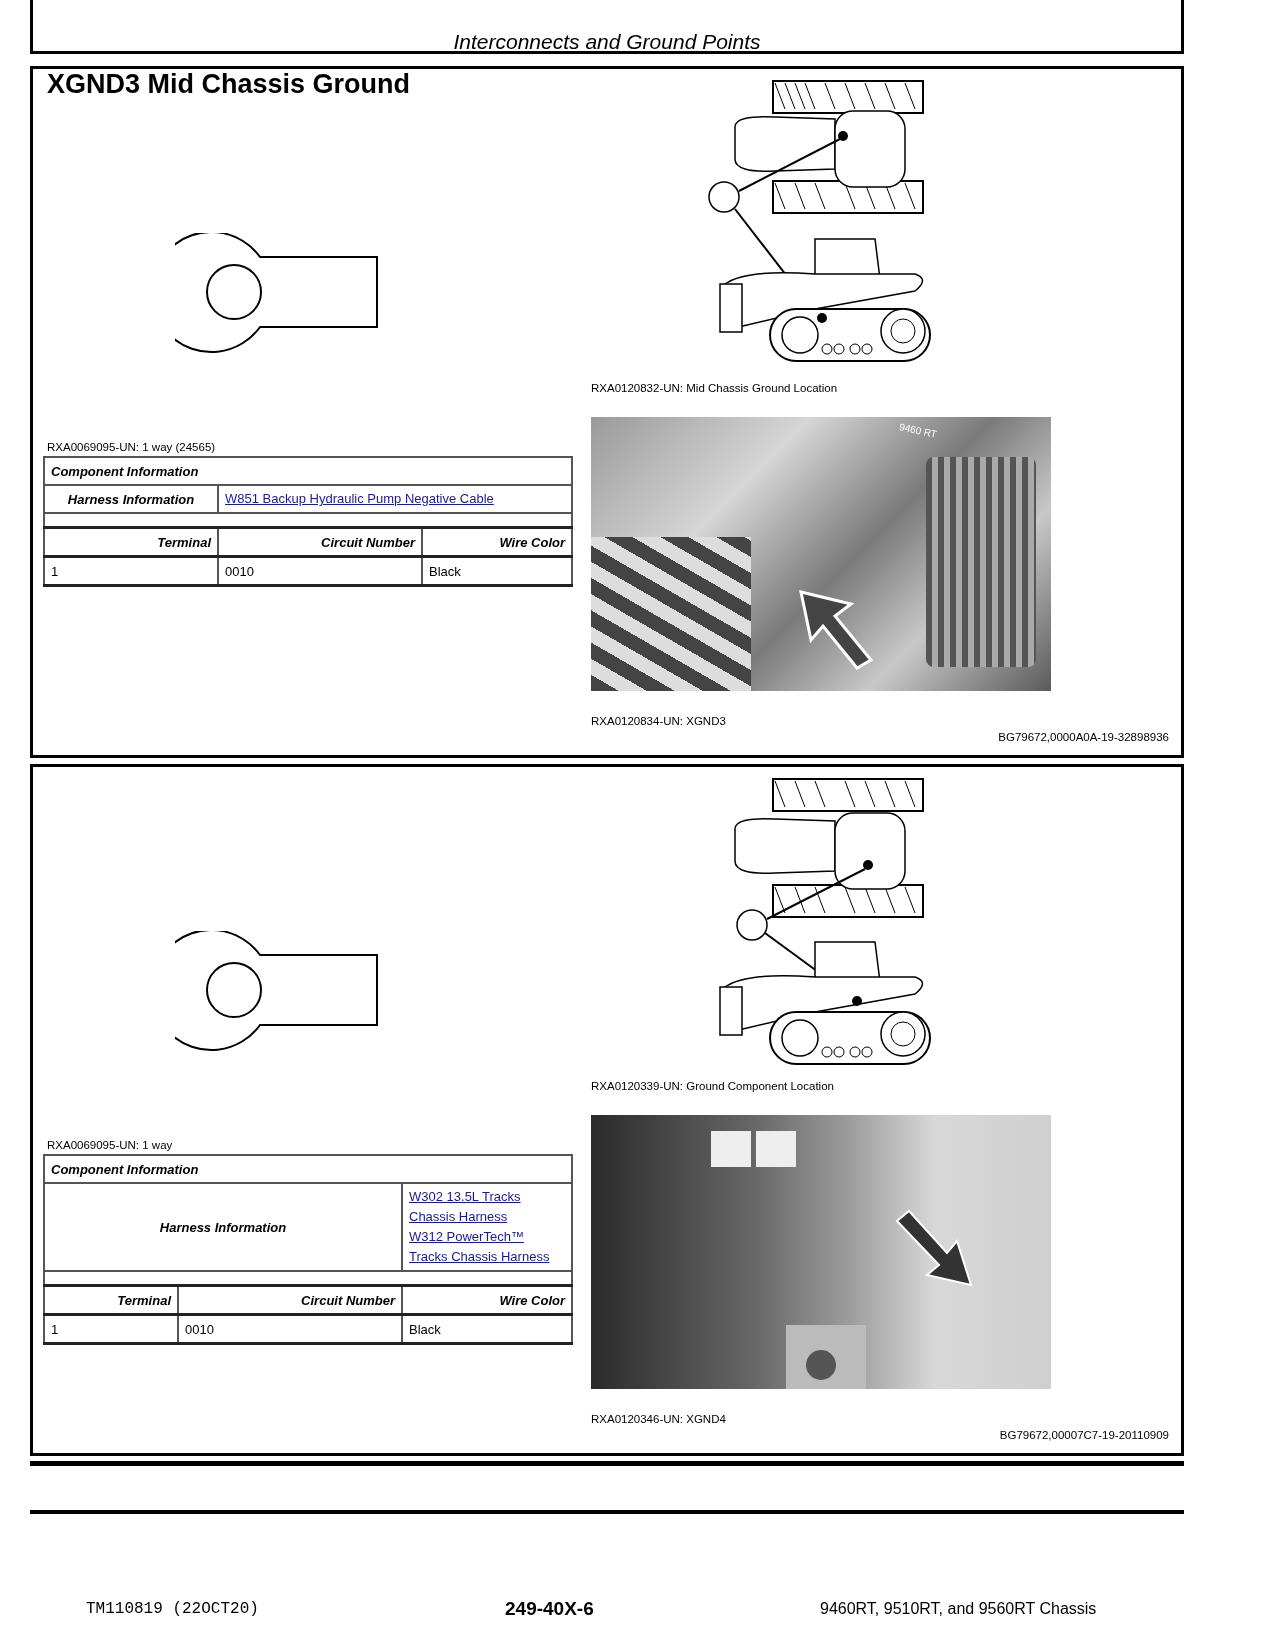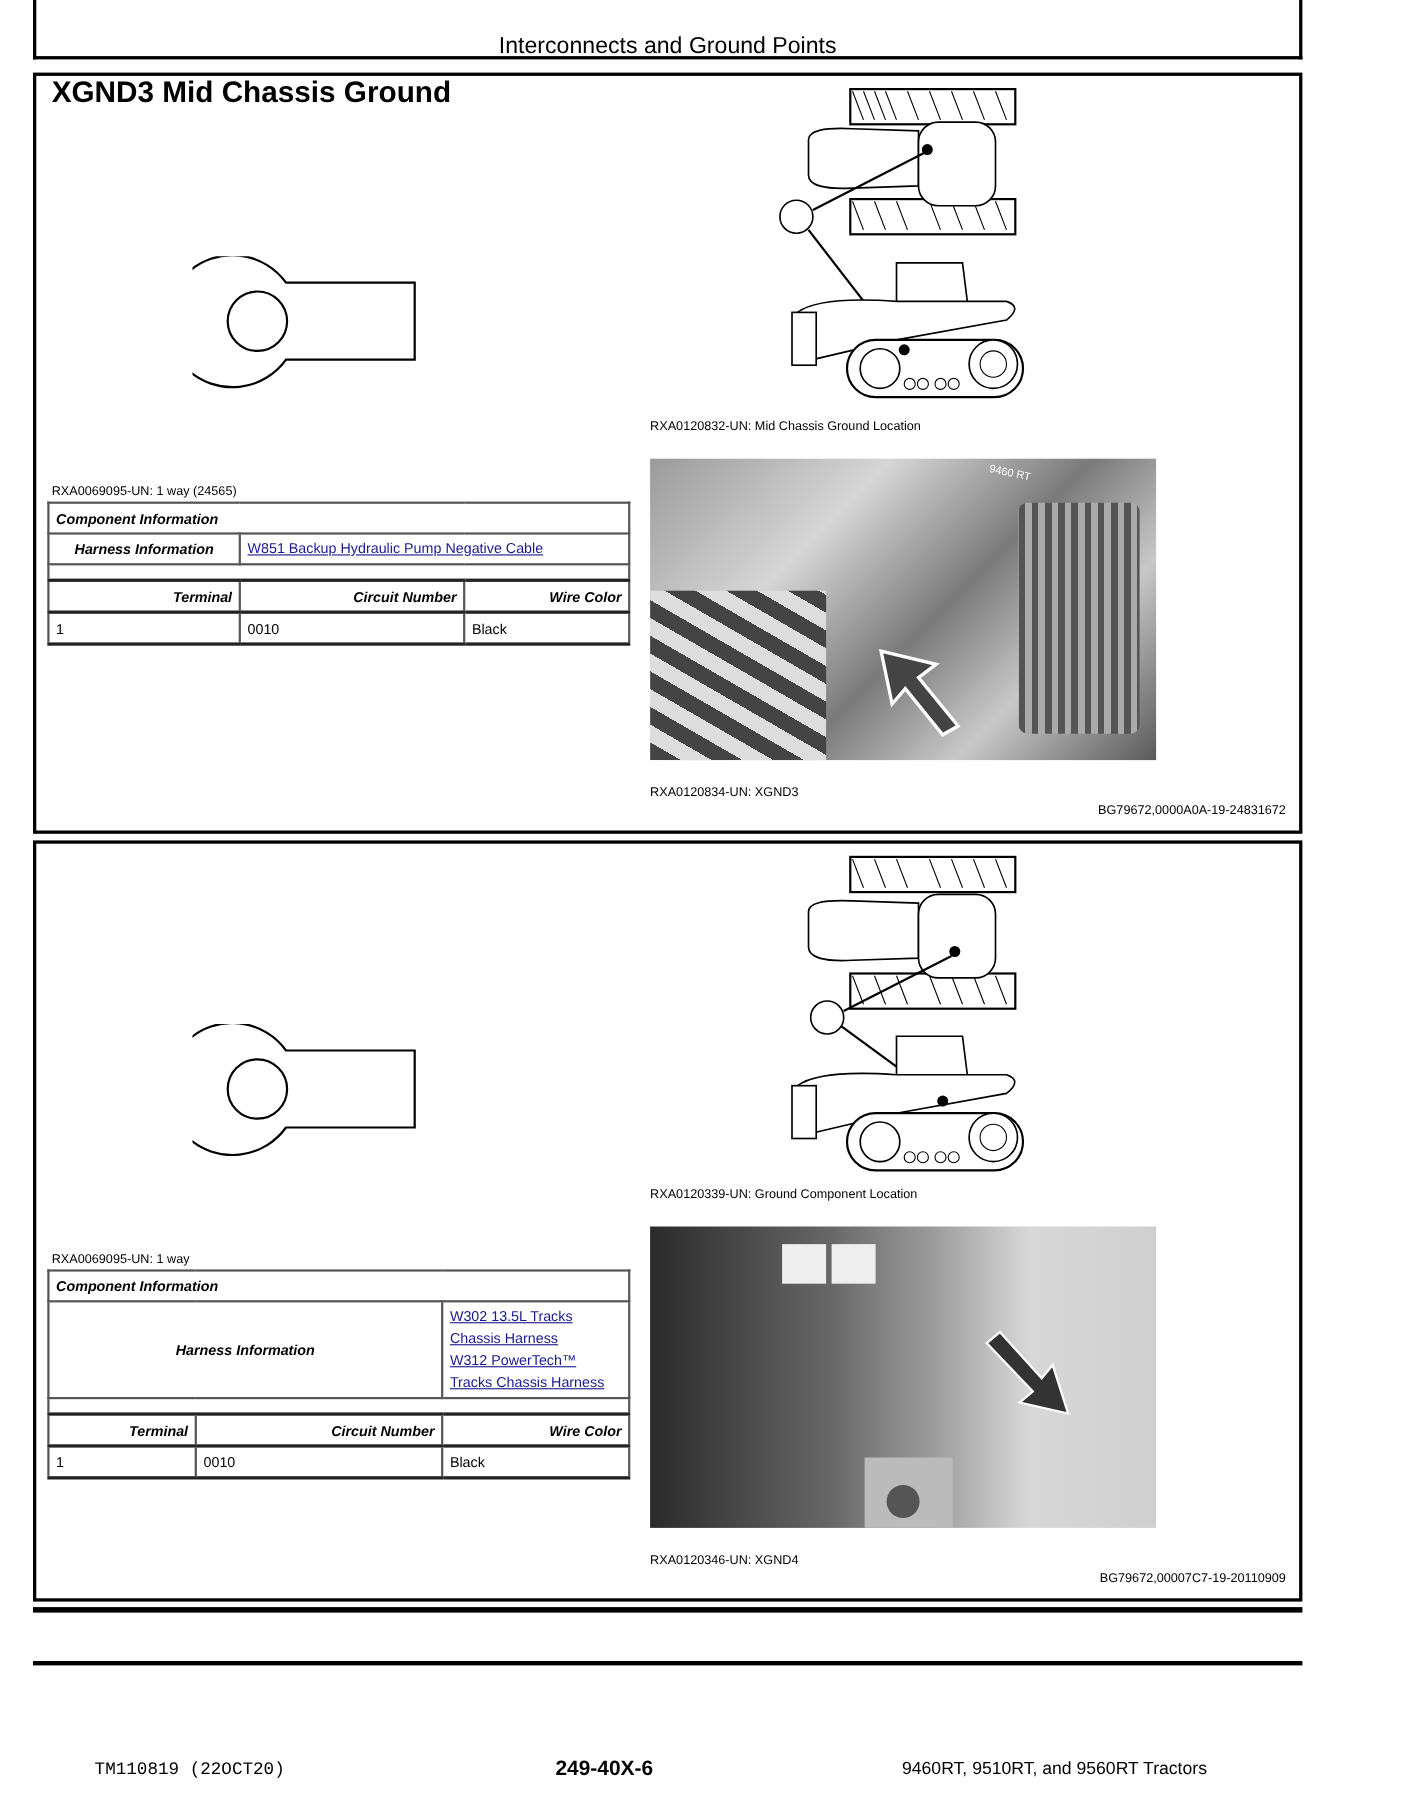--- a/index.html
+++ b/index.html
@@ -1,20 +1,20 @@
 <!DOCTYPE html>
 <html><head>
 <meta charset="utf-8">
 <style>
   html, body { margin:0; padding:0; background:#fff; }
   body { width:1275px; height:1650px; position:relative; overflow:hidden;
          font-family:"Liberation Sans", sans-serif; color:#000; }
   .abs { position:absolute; }
   .hdr-box { left:30px; top:-4px; width:1154px; height:58px; border:3px solid #000; border-top:none; box-sizing:border-box; }
-  .hdr-title { left:30px; top:30px; width:1154px; text-align:center; font-size:21px; }
+  .hdr-title { left:30px; top:30px; width:1154px; text-align:center; font-size:21px; font-style:italic; }
   .section { border:3px solid #000; box-sizing:border-box; left:30px; width:1154px; }
   .sec-title { font-size:27px; font-weight:bold; left:14px; top:0; }
   .caption { font-size:11.5px; }
   .ref { font-size:11.5px; right:12px; }
   table.ci { position:absolute; border-collapse:collapse; font-size:13px; }
   table.ci td { border:2px solid #555; padding:3px 6px; height:20px; }
   table.ci td.hd { text-align:left; font-weight:bold; font-style:italic; }
   table.ci td.lbl { text-align:center; font-weight:bold; font-style:italic; }
   table.ci td.th { font-weight:bold; font-style:italic;text-align:right; }
   table.ci tr.sep td { height:12px; padding:0; border-left:2px solid #555; border-right:2px solid #555; }
@@ -100,21 +100,21 @@
 
   <div class="abs photo" style="left:558px; top:348px; width:460px; height:274px; background:linear-gradient(135deg,#9a9a9a 0%,#d6d6d6 30%,#7a7a7a 55%,#c8c8c8 75%,#5a5a5a 100%);">
     <div class="abs" style="left:0; top:120px; width:160px; height:154px; background:repeating-linear-gradient(30deg,#444 0 14px,#ddd 14px 28px);"></div>
     <div class="abs" style="left:335px; top:40px; width:110px; height:210px; background:repeating-linear-gradient(90deg,#555 0 6px,#aaa 6px 12px); border-radius:8px;"></div>
     <svg class="abs" style="left:200px; top:165px;" width="90" height="90">
       <polygon points="10,10 60,22 44,34 80,78 66,86 32,44 20,58" fill="#444" stroke="#fff" stroke-width="3"></polygon>
     </svg>
     <div class="abs" style="left:308px; top:8px; font-size:10px; color:#fff; transform:rotate(12deg);">9460 RT</div>
   </div>
   <div class="abs caption" style="left:558px; top:646px;">RXA0120834-UN: XGND3</div>
-  <div class="abs ref" style="top:662px;">BG79672,0000A0A-19-24831672</div>
+  <div class="abs ref" style="top:662px;">BG79672,0000A0A-19-32898936</div>
 </div>
 
 <div class="abs section" style="top:764px; height:692px;">
 
   <svg class="abs" style="left:142px; top:164px;" width="210" height="140">
     <path d="M 85 24 A 60 60 0 1 0 85 94 L 202 94 L 202 24 Z" fill="none" stroke="#000" stroke-width="2"></path>
     <circle cx="59" cy="59" r="27" fill="none" stroke="#000" stroke-width="2"></circle>
   </svg>
 
   <div class="abs caption" style="left:14px; top:372px;">RXA0069095-UN: 1 way</div>
@@ -184,13 +184,13 @@
   </div>
   <div class="abs caption" style="left:558px; top:646px;">RXA0120346-UN: XGND4</div>
   <div class="abs ref" style="top:662px;">BG79672,00007C7-19-20110909</div>
 </div>
 
 <div class="abs rule-thick" style="top:1461px;"></div>
 <div class="abs rule-thin" style="top:1510px;"></div>
 
 <div class="abs footer" style="left:86px;font-family:Liberation Mono, monospace;">TM110819 (22OCT20)</div>
 <div class="abs footer" style="left:505px; font-weight:bold; font-size:19px; top:1598px;">249-40X-6</div>
-<div class="abs footer" style="left:820px;">9460RT, 9510RT, and 9560RT Tractors</div>
+<div class="abs footer" style="left:820px;">9460RT, 9510RT, and 9560RT Chassis</div>
 
 </body></html>

